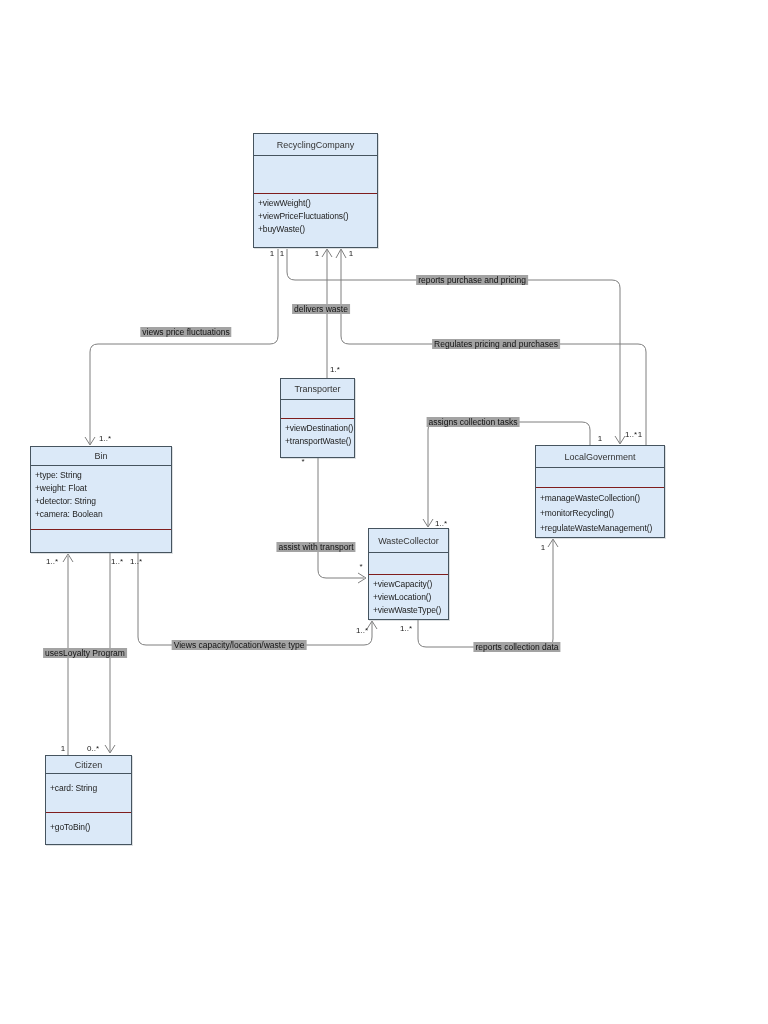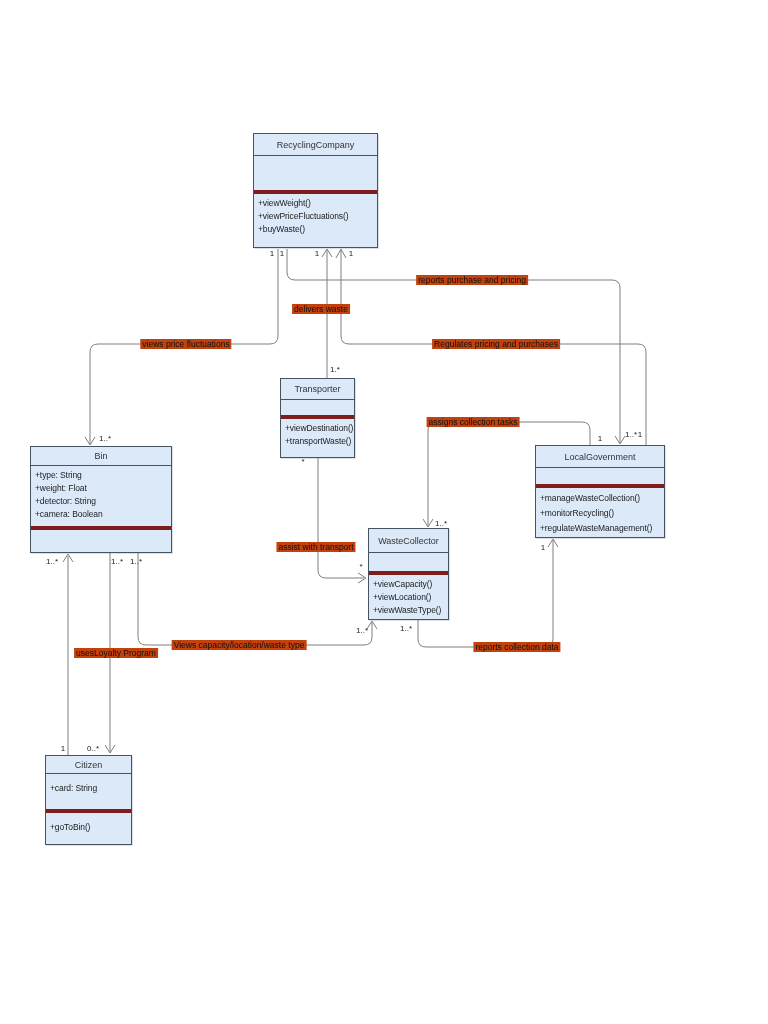--- a/index.html
+++ b/index.html
@@ -5,27 +5,27 @@
   html,body{margin:0;padding:0;background:#ffffff;}
   #page{position:relative;width:768px;height:1024px;background:#ffffff;overflow:hidden;
         font-family:"Liberation Sans", sans-serif;}
   svg.wires{position:absolute;left:0;top:0;pointer-events:none;}
 
   .cls{position:absolute;display:flex;flex-direction:column;
        background:#dbe9f8;border:1px solid #46545f;box-sizing:border-box;
        box-shadow:1px 1px 0 rgba(120,130,140,.25);}
   .cls-title{flex:0 0 auto;display:flex;align-items:center;justify-content:center;
        font-size:9px;color:#333;border-bottom:1px solid #46545f;}
-  .cls-attrs{flex:0 0 auto;border-bottom:4px solid #7f1d1d;box-sizing:border-box;
+  .cls-attrs{flex:0 0 auto;border-bottom:1px solid #7f1d1d;box-sizing:border-box;
        padding:3px 0 0 4px;}
   .cls-methods{flex:1 1 auto;box-sizing:border-box;padding:3px 0 12px 4px;}
   .m{font-size:8.5px;color:#222;line-height:13px;white-space:nowrap;letter-spacing:-0.1px;}
 
   .elabel{position:absolute;transform:translate(-50%,-50%);font-size:8.5px;color:#111;
-       background:#c2410c;padding:0 2px;white-space:nowrap;line-height:10px;}
+       background:#a3a3a3;padding:0 2px;white-space:nowrap;line-height:10px;}
   .mult{position:absolute;transform:translate(-50%,-50%);font-size:8px;color:#1a1a1a;
        white-space:nowrap;line-height:9px;}
 </style>
 </head>
 <body>
 
 <div id="page">
 
   <svg class="wires" width="768" height="1024" viewBox="0 0 768 1024" fill="none" stroke="#7f7f7f" stroke-width="1">
     <path d="M278,249 V336 Q278,344 270,344 H98 Q90,344 90,352 V444"></path>
@@ -106,24 +106,24 @@
     <div class="cls-methods">
       <div class="m" style="line-height:15px">+manageWasteCollection()</div>
       <div class="m" style="line-height:15px">+monitorRecycling()</div>
       <div class="m" style="line-height:15px">+regulateWasteManagement()</div>
     </div>
   </div>
 
   <span class="elabel" style="left:321px;top:309px">delivers waste</span>
   <span class="elabel" style="left:472px;top:280px">reports purchase and pricing</span>
   <span class="elabel" style="left:496px;top:344px">Regulates pricing and purchases</span>
-  <span class="elabel" style="left:186px;top:344px">views price fluctuations</span>
+  <span class="elabel" style="left:186px;top:332px">views price fluctuations</span>
   <span class="elabel" style="left:473px;top:422px">assigns collection tasks</span>
   <span class="elabel" style="left:316px;top:547px">assist with transport</span>
-  <span class="elabel" style="left:116px;top:653px">usesLoyalty Program</span>
+  <span class="elabel" style="left:85px;top:653px">usesLoyalty Program</span>
   <span class="elabel" style="left:239px;top:645px">Views capacity/location/waste type</span>
   <span class="elabel" style="left:517px;top:647px">reports collection data</span>
 
   <span class="mult" style="left:272px;top:253px">1</span>
   <span class="mult" style="left:282px;top:253px">1</span>
   <span class="mult" style="left:317px;top:253px">1</span>
   <span class="mult" style="left:351px;top:253px">1</span>
   <span class="mult" style="left:335px;top:369px">1.*</span>
   <span class="mult" style="left:303px;top:461px">*</span>
   <span class="mult" style="left:105px;top:438px">1..*</span>

